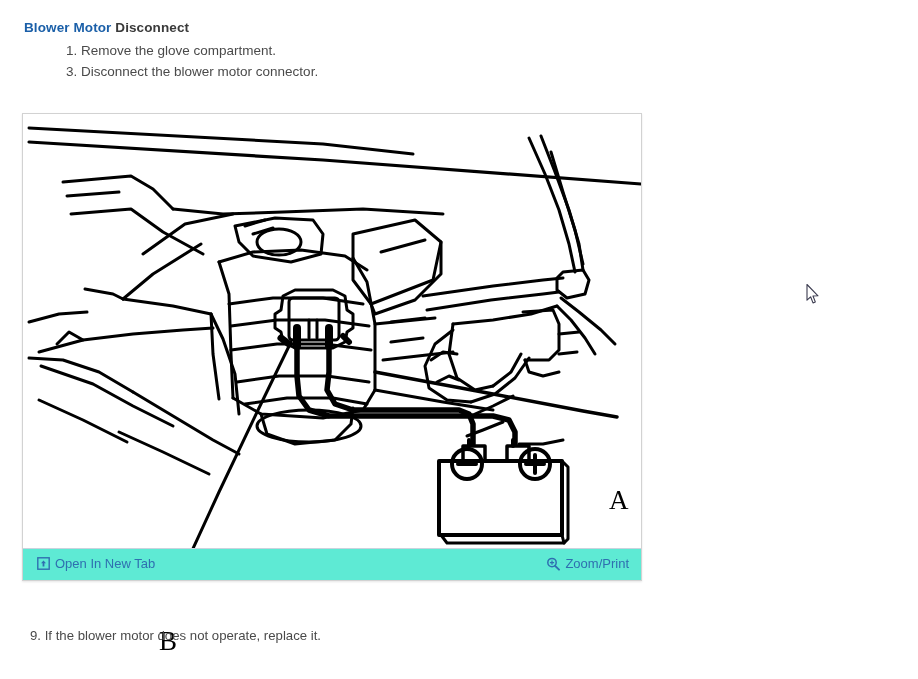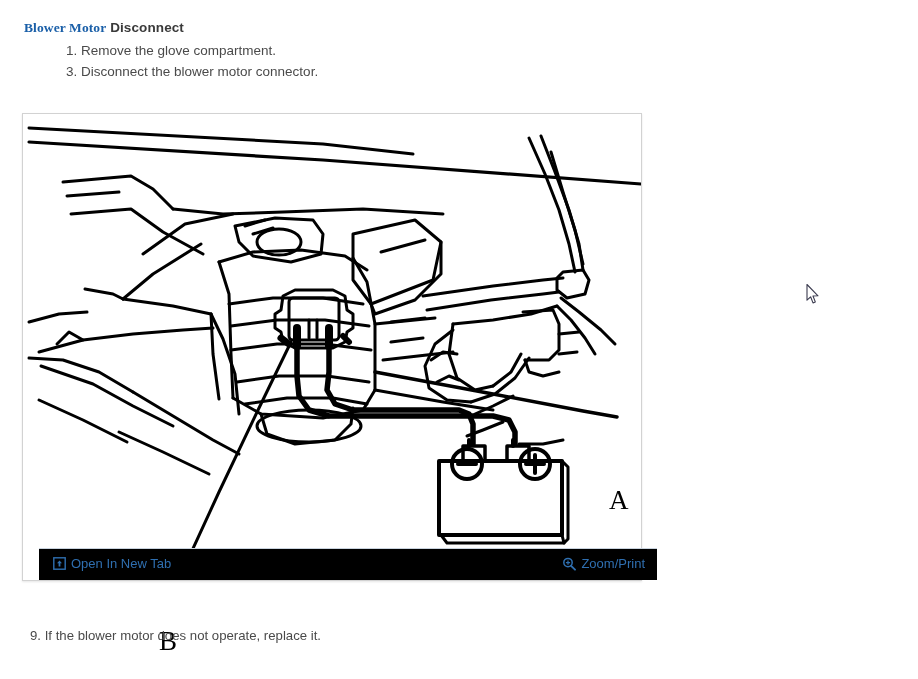--- a/index.html
+++ b/index.html
@@ -19,21 +19,21 @@
   
   .heading {
     position: absolute;
     left: 24px;
     top: 20px;
     font-size: 13.5px;
     font-weight: bold;
     letter-spacing: 0.1px;
     white-space: nowrap;
   }
-  .heading .part-blue { color: #1a5fa8; font-family: Liberation Serif, serif; }
+  .heading .part-blue { color: #1a5fa8; }
   .heading .part-dark { color: #3a3a3a; }
 
   
   .steps-top {
     position: absolute;
     left: 30px;
     top: 40px;
     font-size: 13.5px;
     line-height: 21px;
     color: #4a4a4a;
@@ -68,25 +68,25 @@
     width: 618px;
     height: 434px;
     overflow: hidden;
     background: #ffffff;
   }
   .figure-canvas svg { display: block; }
 
   
   .figure-footer {
     position: absolute;
-    left: 16px;
+    left: 0;
     bottom: 0;
     width: 618px;
     height: 32px;
-    background: #000000;
+    background: #5eead4;
     border-top: 1px solid #c9d3de;
     box-sizing: border-box;
   }
   .footer-link {
     position: absolute;
     top: 7px;
     display: flex;
     align-items: center;
     gap: 5px;
     font-size: 13px;

